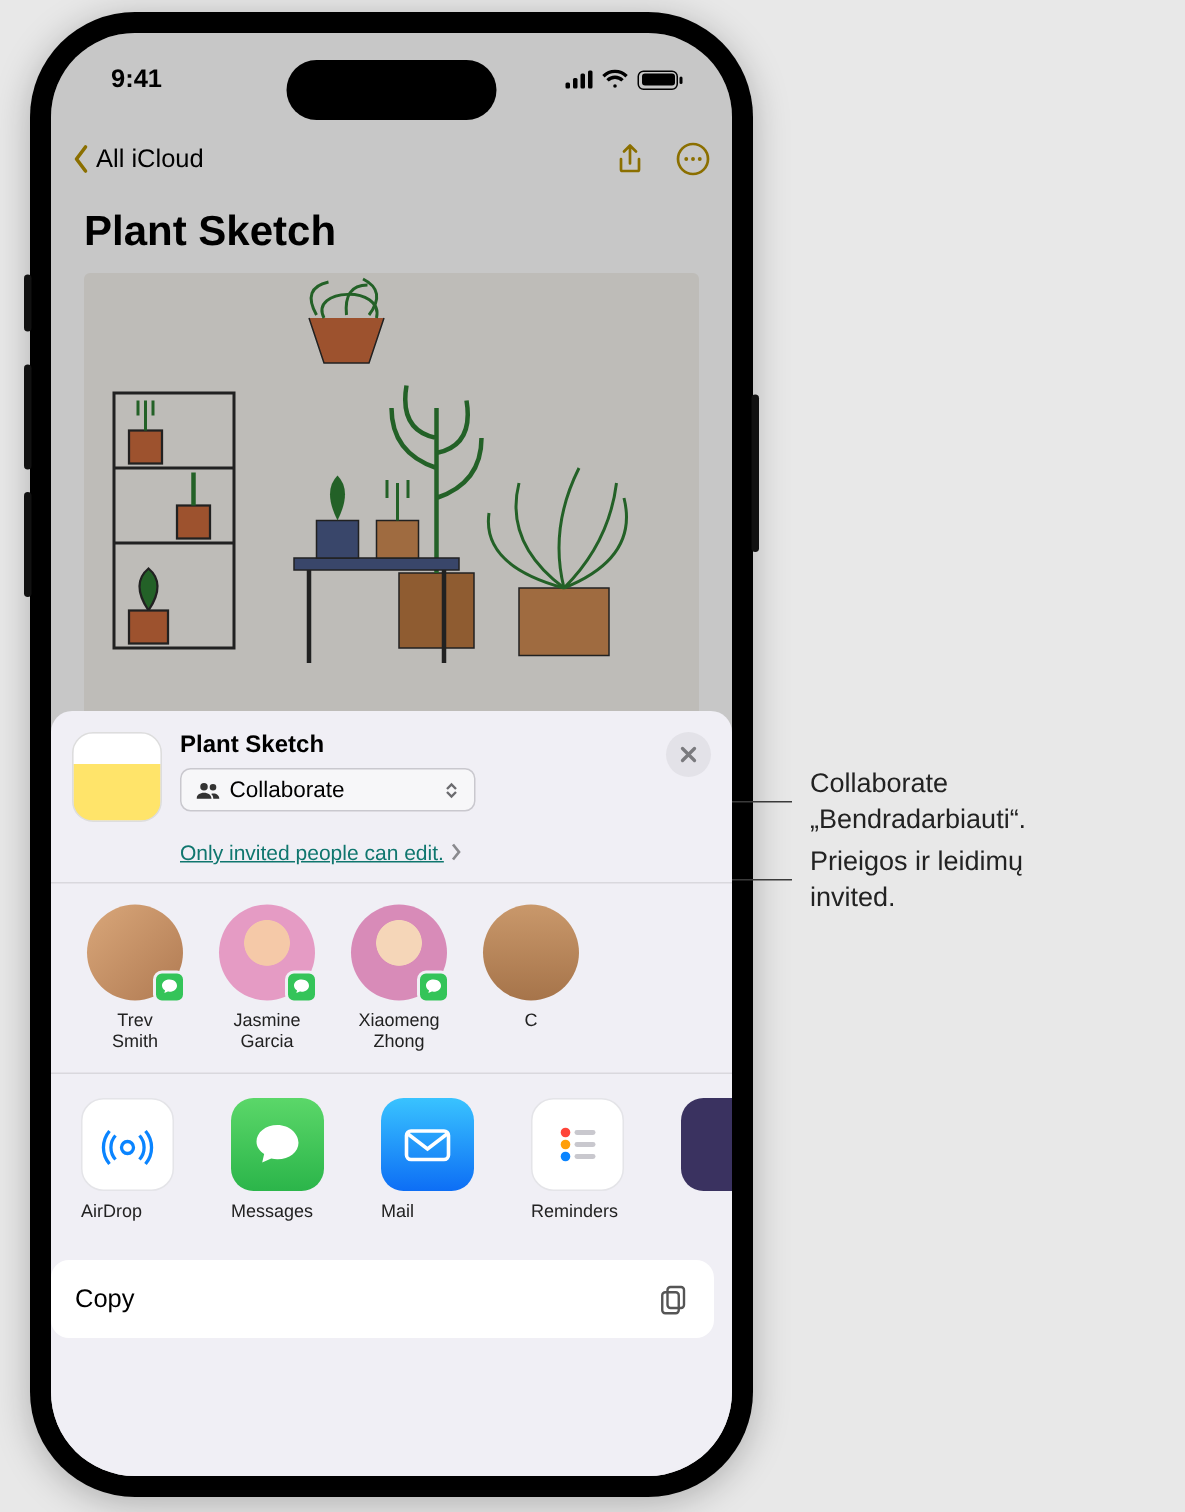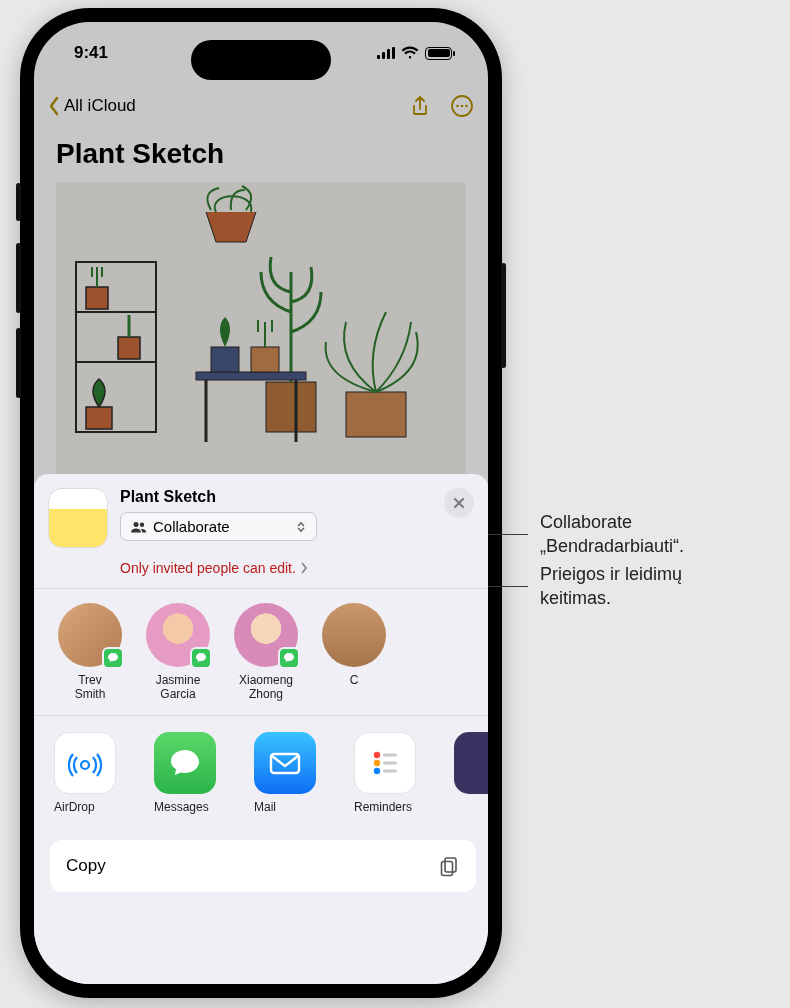--- a/index.html
+++ b/index.html
@@ -152,21 +152,22 @@
     flex-shrink:0;
   }
   .close-btn svg { width:12px; height:12px; stroke:#7a7a7e; stroke-width:2.2; }
 
   .permissions-row {
     padding: 4px 14px 12px 86px;
     display:flex;
     align-items:center;
     gap:4px;
     font-size:14px;
-    color:#b91c1c;
+    color:#0f766e;
+    text-decoration:underline;
   }
   .permissions-row svg { width:8px; height:12px; stroke:#8a8a8e; stroke-width:1.8; fill:none; }
 
   .divider { height:1px; background:#d9d8dd; margin:0; }
 
   .contacts-row {
     display:flex;
     gap:4px;
     padding:14px 0 14px 14px;
     overflow:hidden;
@@ -215,21 +216,21 @@
     gap:6px;
   }
   .app-tile {
     width:62px; height:62px;
     border-radius:15px;
     display:flex; align-items:center; justify-content:center;
   }
   .app-label { font-size:12px; color:#222; }
 
   .action-row {
-    margin:10px 12px 0 16px;
+    margin:10px 12px 0 0;
     background:#fff;
     border-radius:12px;
     height:52px;
     display:flex;
     align-items:center;
     justify-content:space-between;
     padding:0 16px;
     font-size:17px;
   }
   .action-row svg { width:22px; height:22px; stroke:#555; stroke-width:1.6; fill:none; }
@@ -482,15 +483,15 @@
 
 <div class="callout" style="left:350px; top:510px;">
   <div class="callout-line" style="width:178px;"></div>
   <div class="callout-text">
     <span>Collaborate</span><br><span>„Bendradarbiauti“.</span>
   </div>
 </div>
 <div class="callout" style="left:360px; top:562px;">
   <div class="callout-line" style="width:168px;"></div>
   <div class="callout-text">
-    <span>Prieigos ir leidimų</span><br><span>keitimas.</span>
+    <span>Prieigos ir leidimų</span><br><span>invited.</span>
   </div>
 </div>
 
 </body></html>

